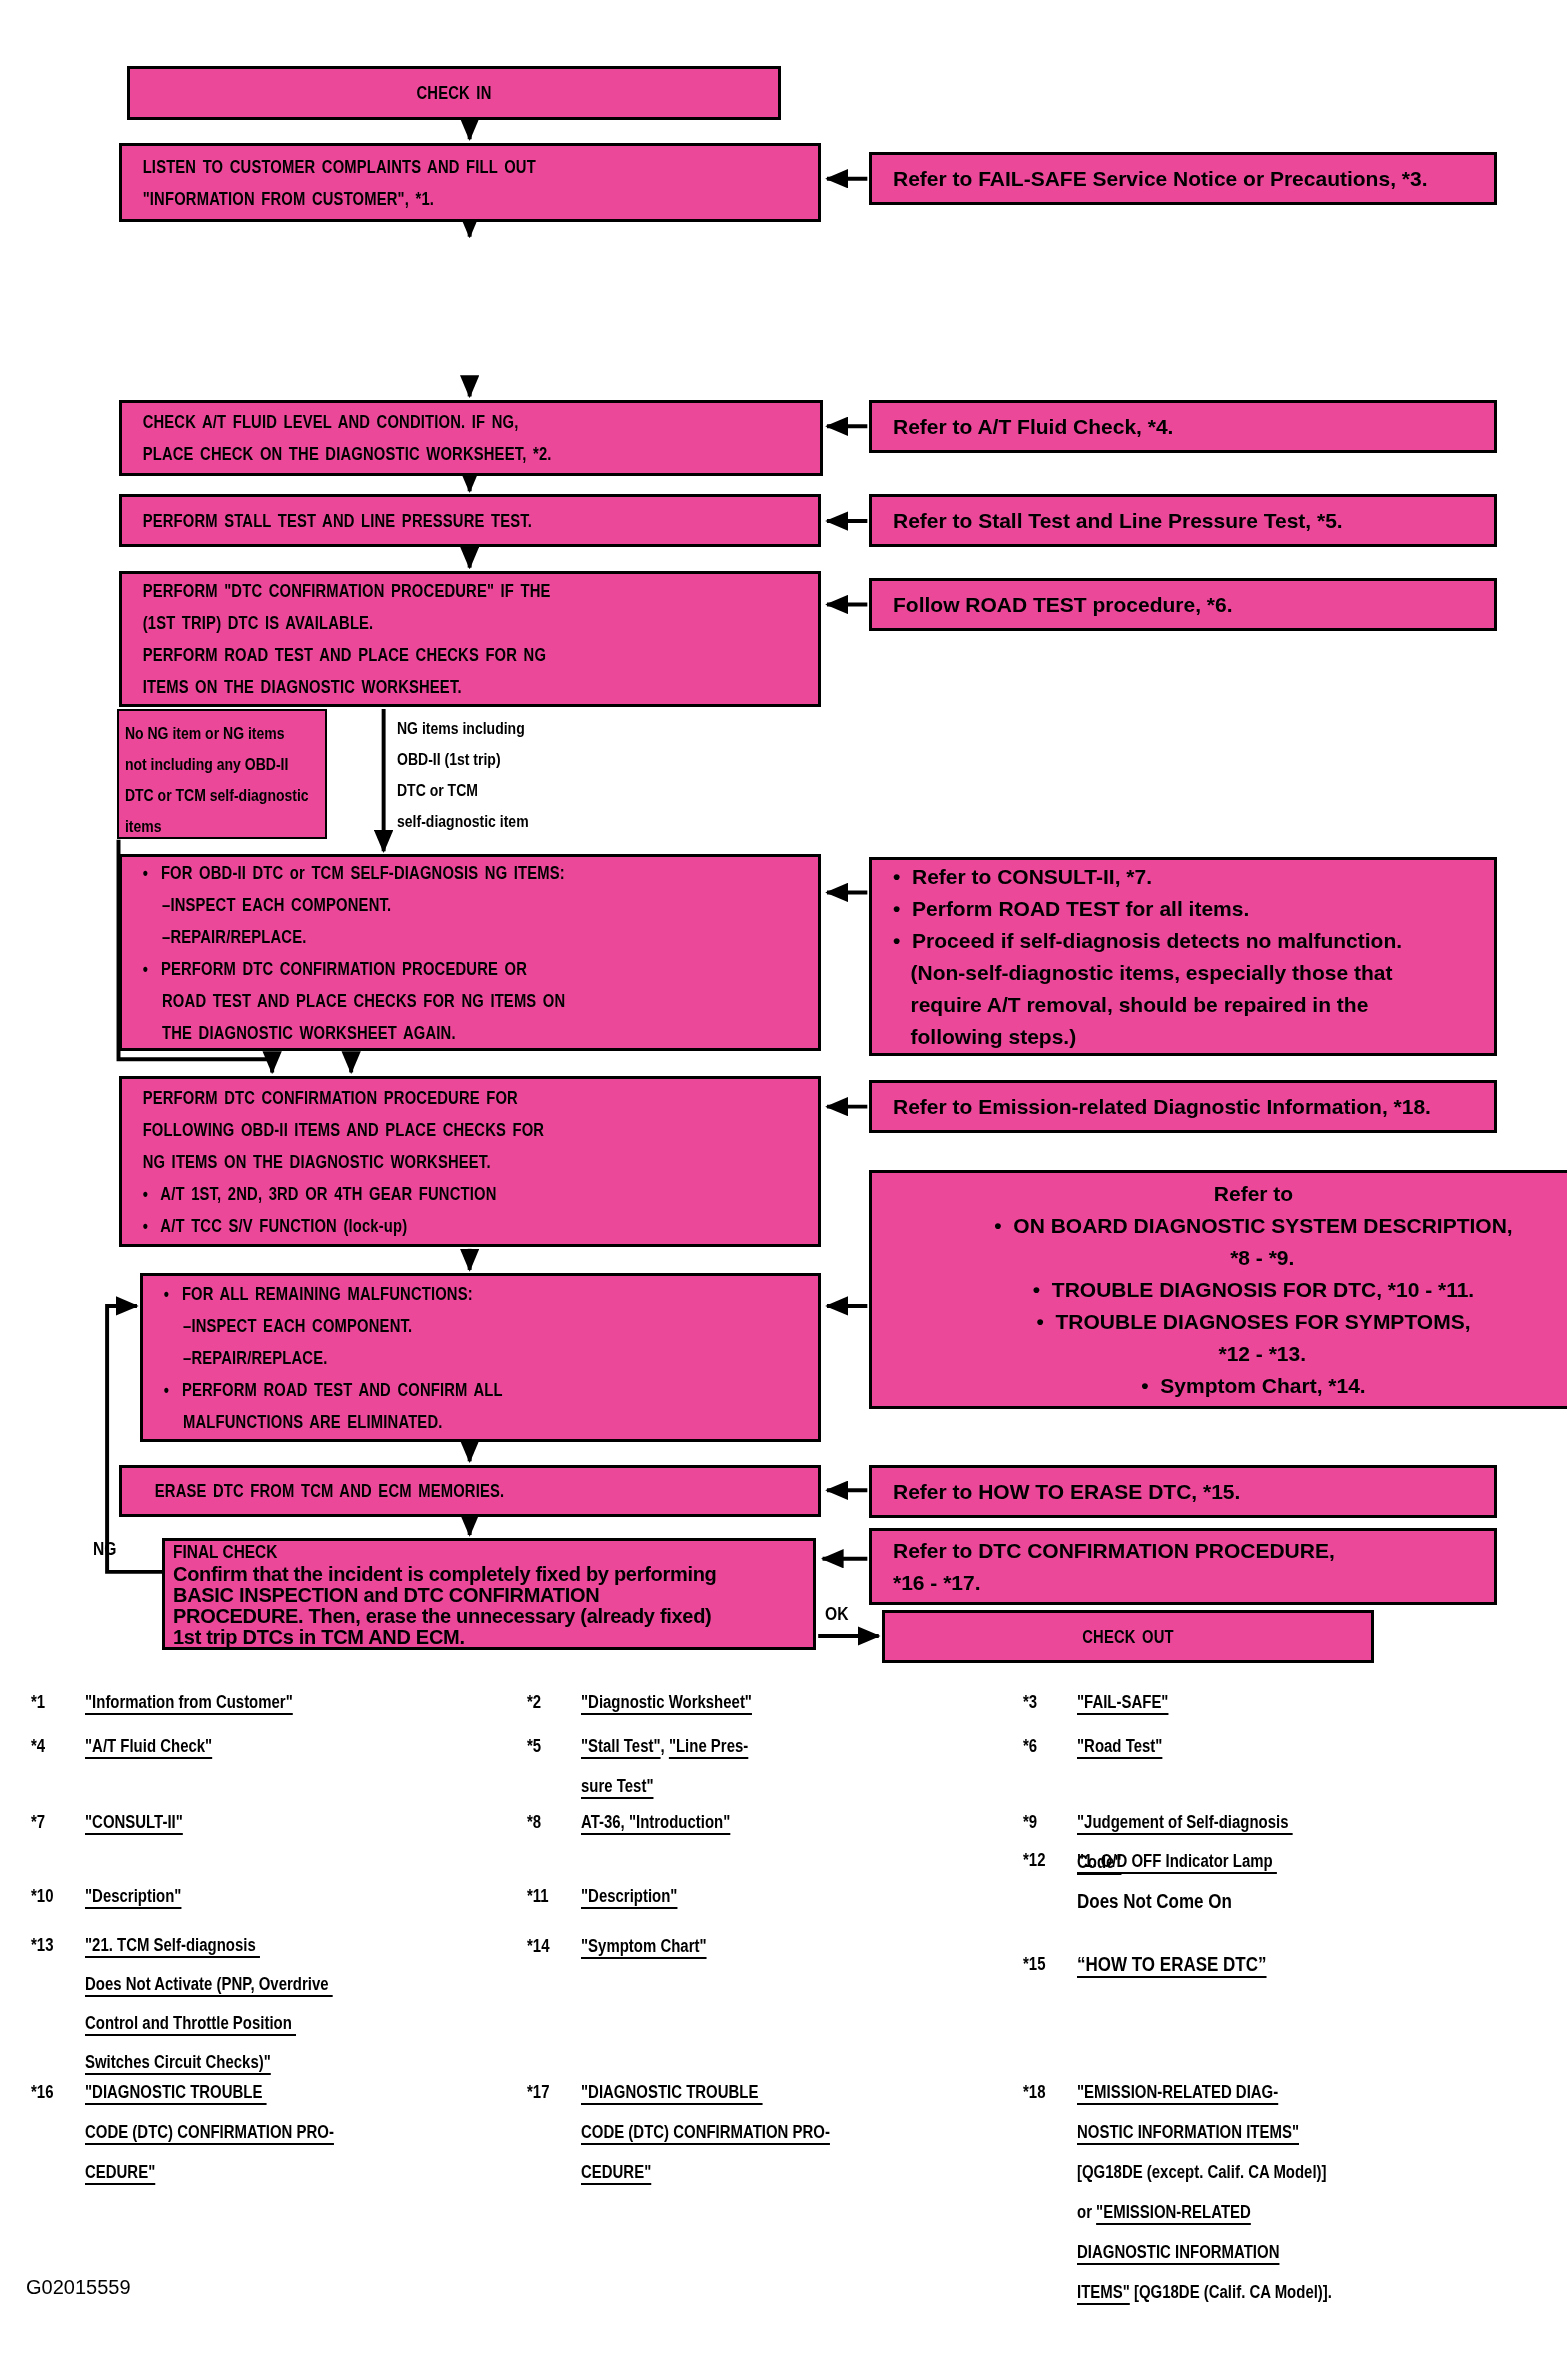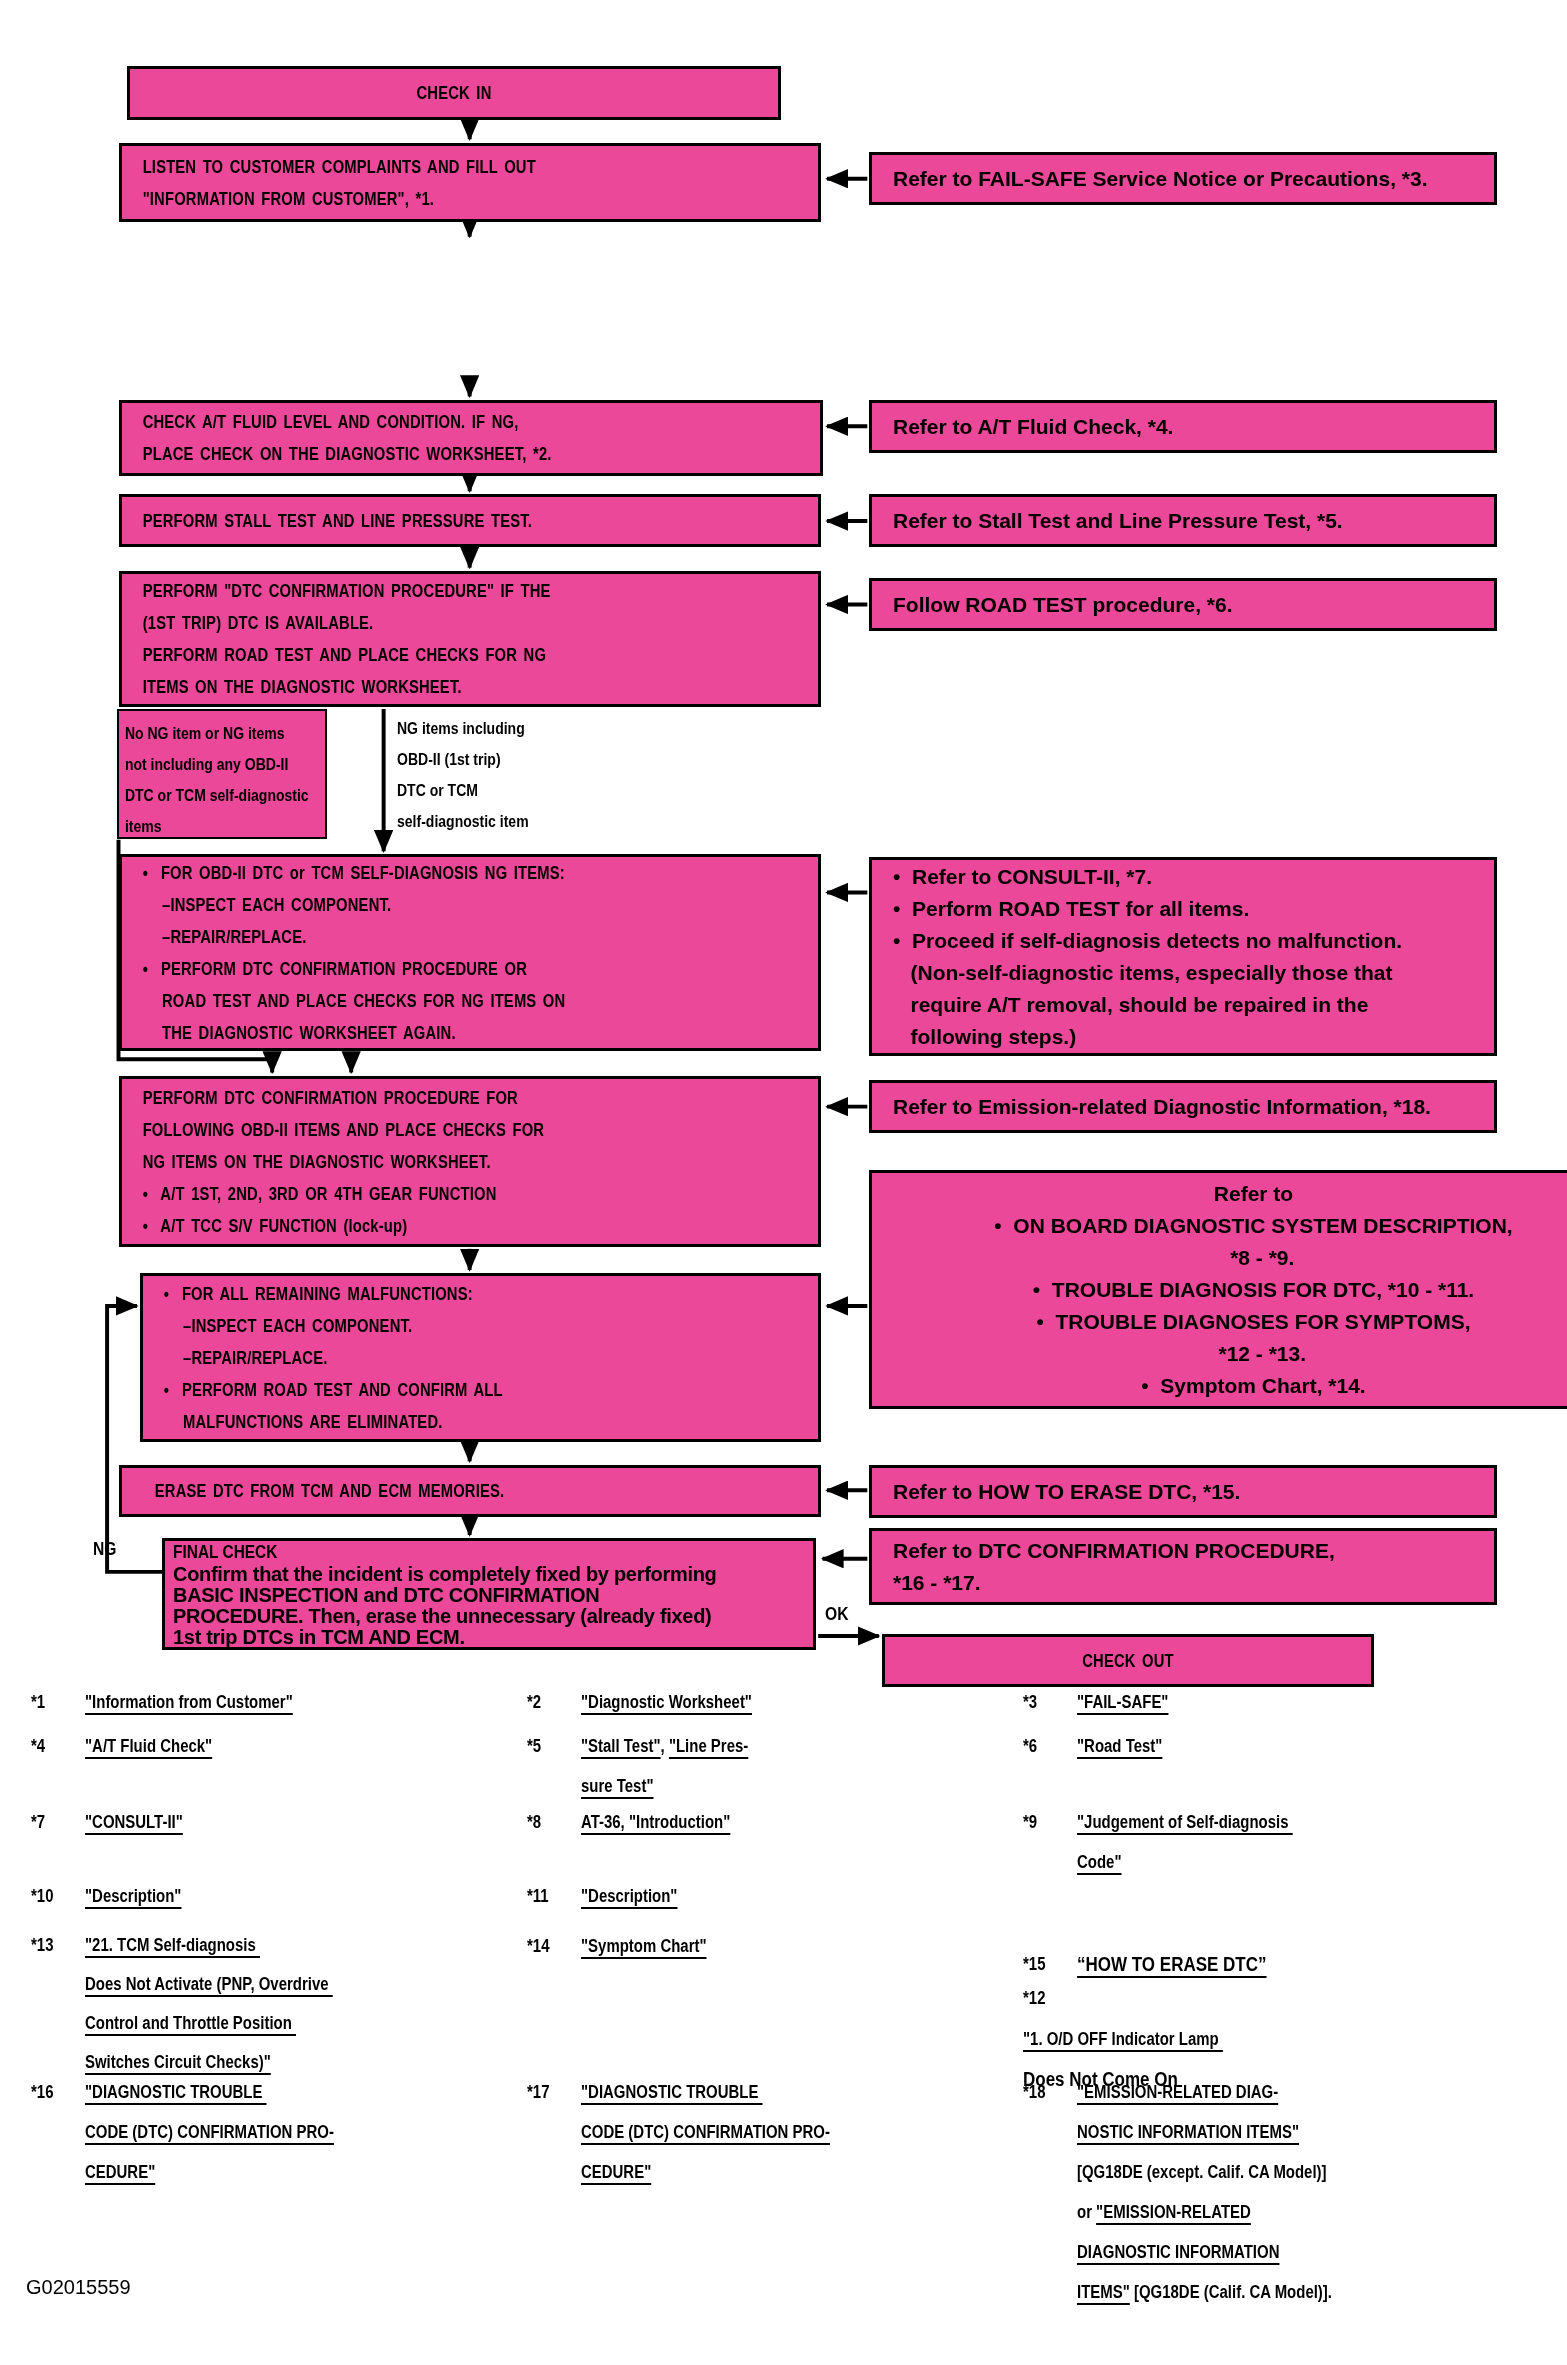--- a/index.html
+++ b/index.html
@@ -143,21 +143,21 @@
     <div class="ft">FINAL CHECK</div>
     <div class="fb">Confirm that the incident is completely fixed by performing
 BASIC INSPECTION and DTC CONFIRMATION
 PROCEDURE. Then, erase the unnecessary (already fixed)
 1st trip DTCs in TCM AND ECM.</div>
   </div>
 
   <div class="tag" style="left:93px;top:1538px;">NG</div>
   <div class="tag" style="left:825px;top:1603px;">OK</div>
 
-  <div class="box" style="left:882px;top:1610px;width:492px;height:53px;margin-top:24px;">
+  <div class="box" style="left:882px;top:1610px;width:492px;height:53px;">
     <div class="bt bt-c">CHECK OUT</div>
   </div>
 
   <div class="box" style="left:869px;top:152px;width:628px;height:53px;">
     <div class="rt">Refer to FAIL-SAFE Service Notice or Precautions, *3.</div>
   </div>
   <div class="box" style="left:869px;top:400px;width:628px;height:53px;">
     <div class="rt">Refer to A/T Fluid Check, *4.</div>
   </div>
   <div class="box" style="left:869px;top:494px;width:628px;height:53px;">
@@ -233,21 +233,21 @@
 Code"</span>
   </div>
   <div class="fn" style="left:31px;top:1876px;">
     <span class="lab">*10</span>
     <span class="txt u">"Description"</span>
   </div>
   <div class="fn" style="left:527px;top:1876px;">
     <span class="lab">*11</span>
     <span class="txt u">"Description"</span>
   </div>
-  <div class="fn" style="left:1023px;top:1978px;flex-direction:column;">
+  <div class="fn" style="left:1023px;top:1840px;">
     <span class="lab">*12</span>
     <span class="txt"><span class="u">"1. O/D OFF Indicator Lamp </span><span class="wide">
 Does Not Come On</span></span>
   </div>
   <div class="fn" style="left:31px;top:1926px;line-height:39px;">
     <span class="lab">*13</span>
     <span class="txt u">"21. TCM Self-diagnosis 
 Does Not Activate (PNP, Overdrive 
 Control and Throttle Position 
 Switches Circuit Checks)"</span>

